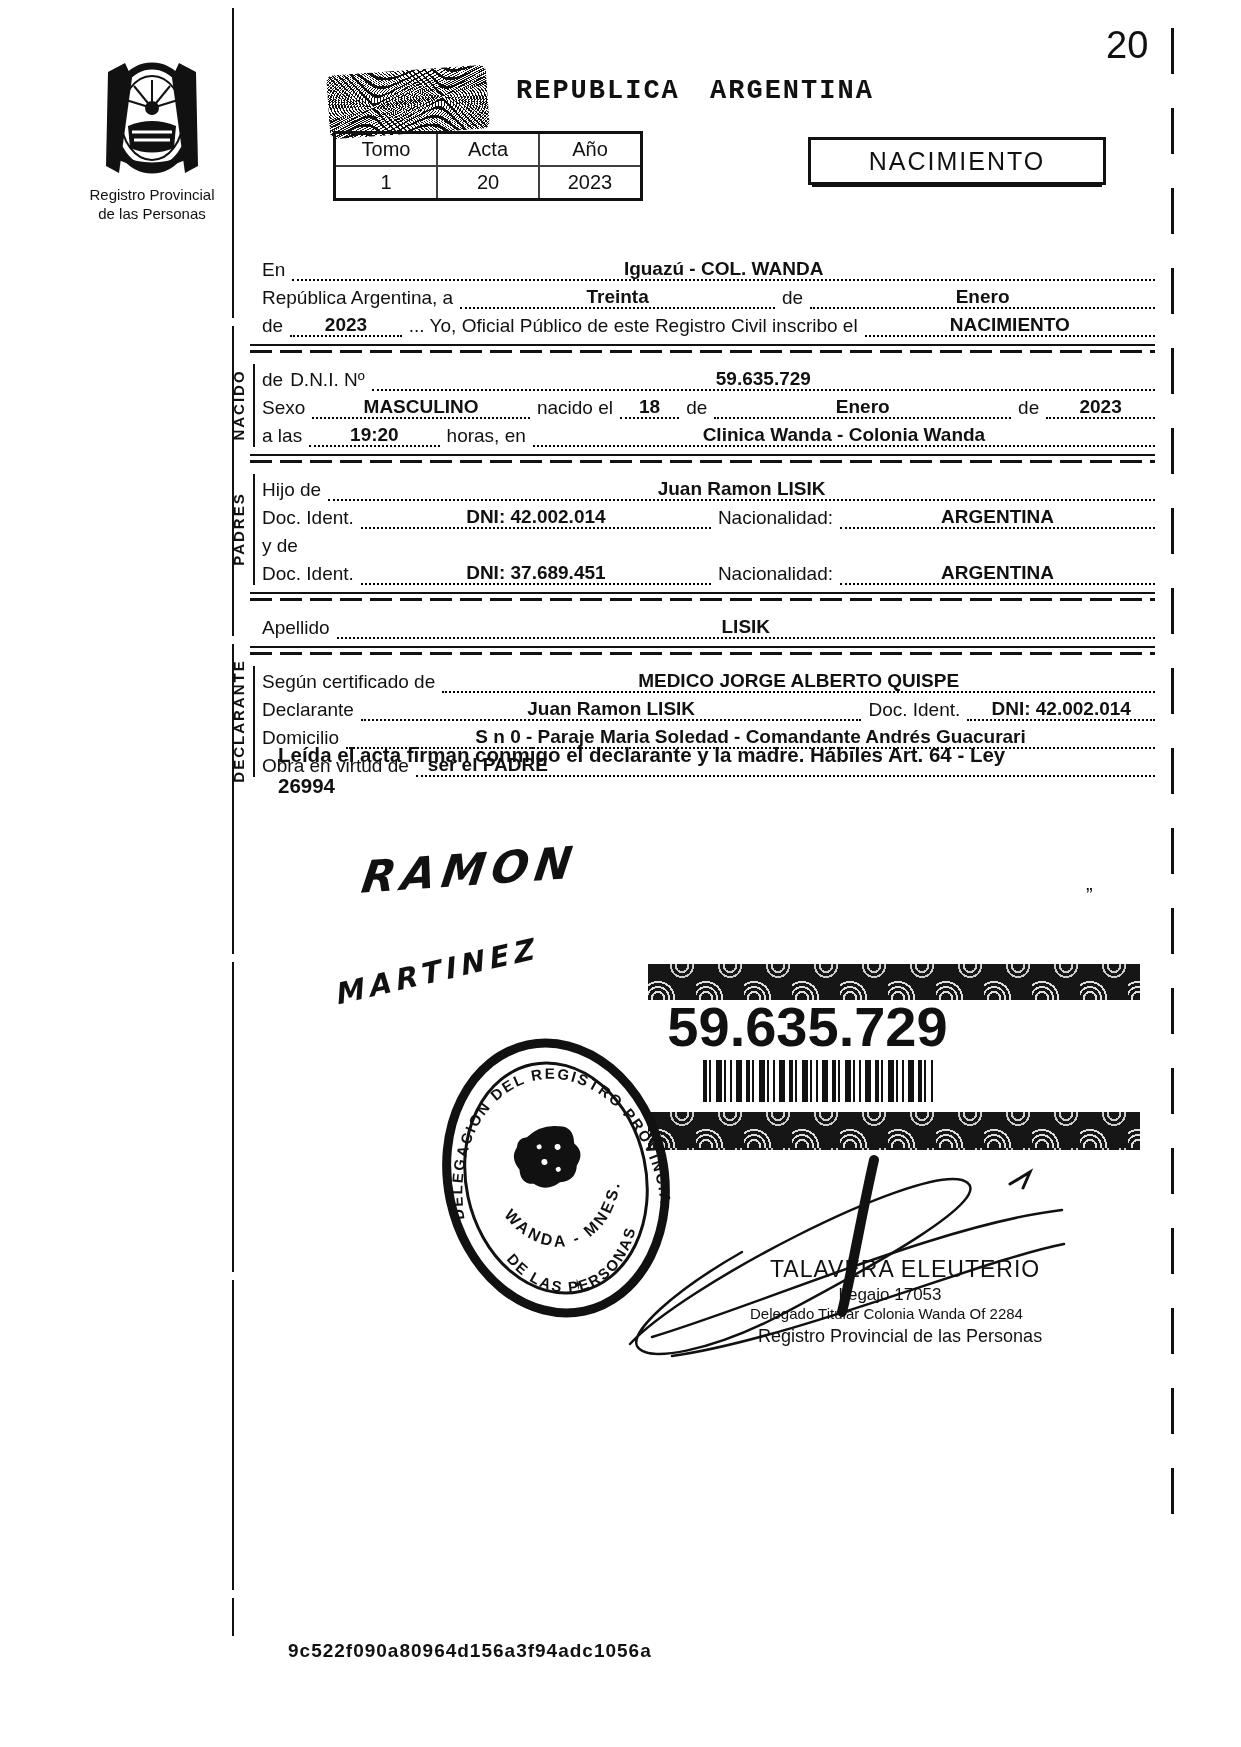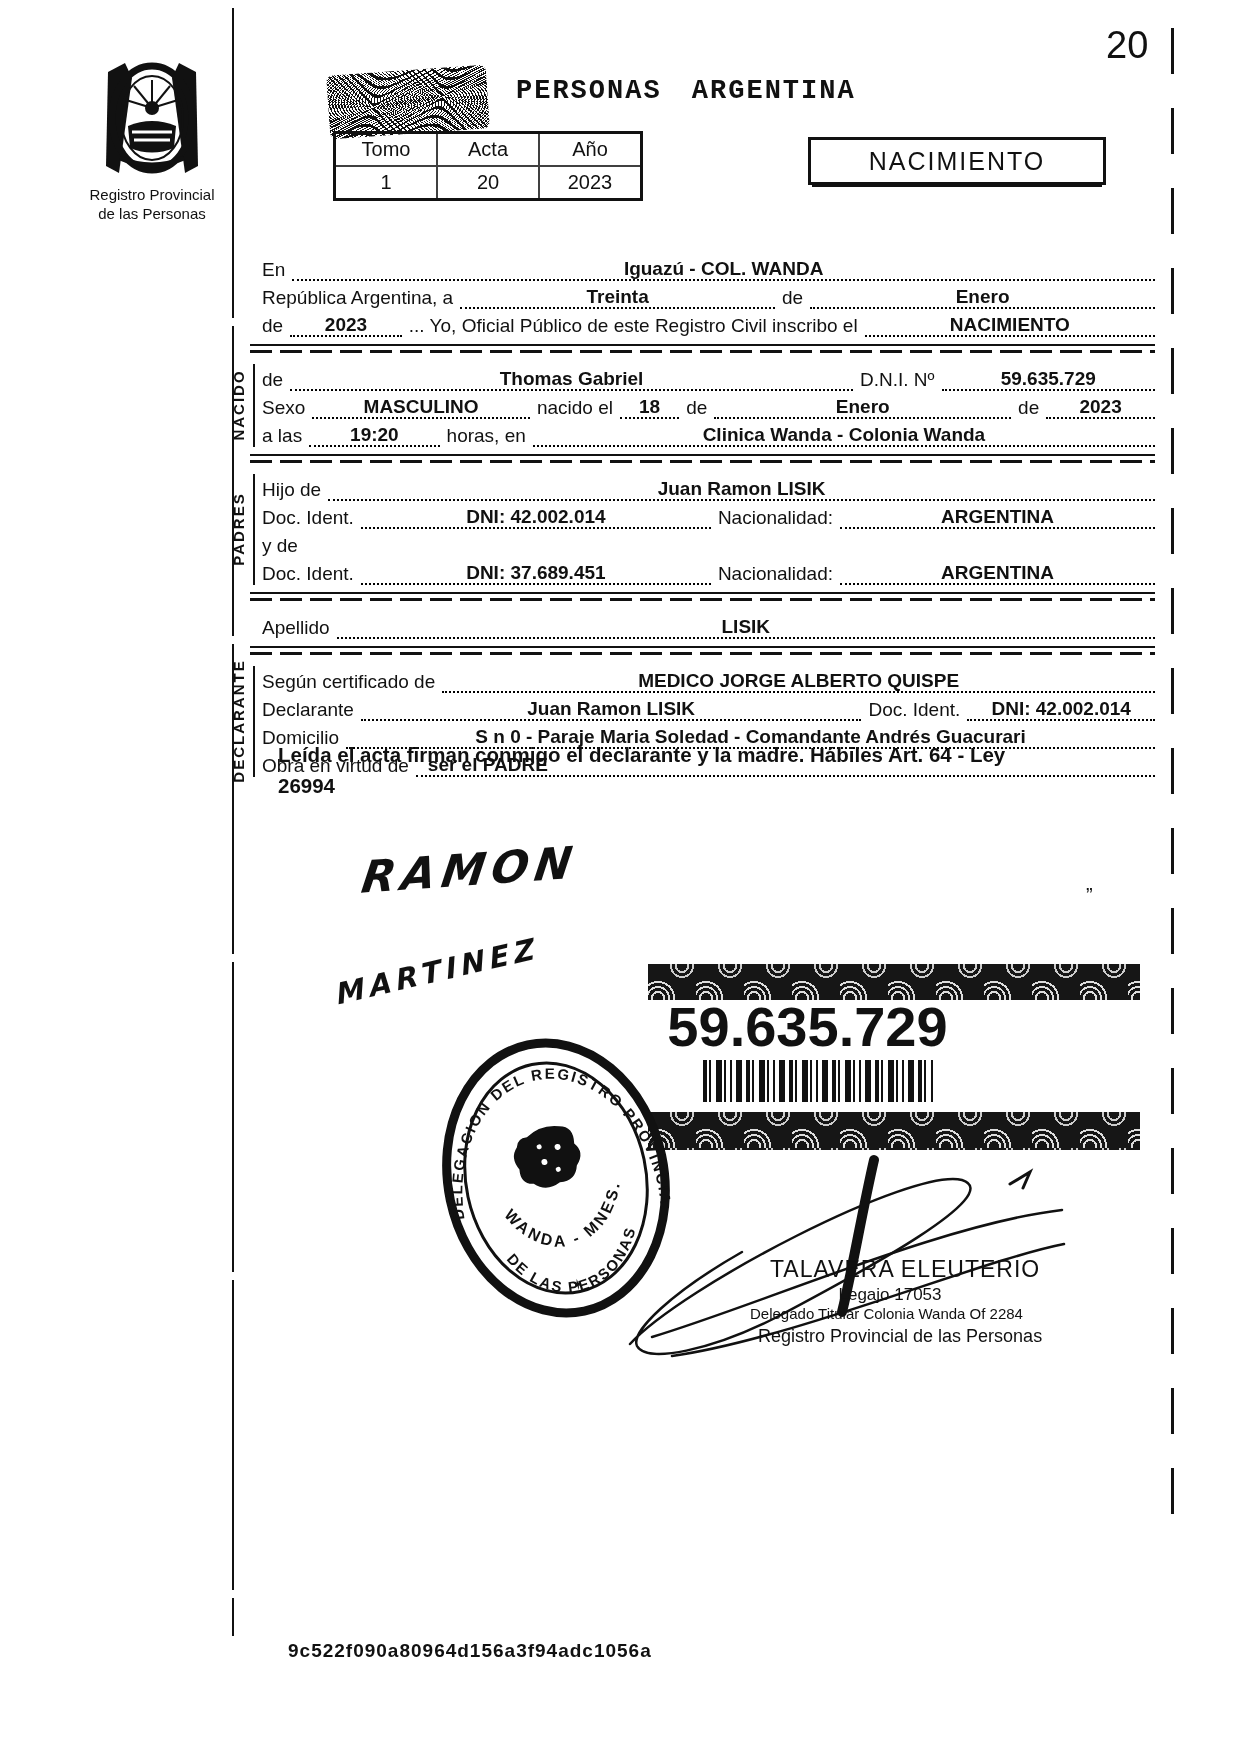--- a/index.html
+++ b/index.html
@@ -100,21 +100,21 @@
     <path d="M42 70 Q66 60 90 70 L88 92 Q66 101 44 92 z" fill="#111"></path>
     <path d="M46 76 h40 M48 84 h36" stroke="#fff" stroke-width="3"></path>
     <path d="M34 102 Q66 116 98 102" fill="none" stroke="#111" stroke-width="5"></path>
   </svg>
   <div class="seal-caption">
     <div>Registro Provincial</div>
     <div>de las Personas</div>
   </div>
 
   <div class="guilloche"></div>
-  <div class="title">PERSONAS ARGENTINA</div>
+  <div class="title">REPUBLICA ARGENTINA</div>
   <div class="pagenum">20</div>
 
   <table class="idx">
     <tbody>
       <tr>
           <td>Tomo</td>
           <td>Acta</td>
           <td>Año</td>
         </tr>
       <tr>
@@ -154,23 +154,20 @@
           <span class="fill" style="flex-grow: 26;">
             <span class="val">NACIMIENTO</span>
           </span>
         </div>
       </div>
       <div class="divider"></div>
       <div class="section labeled">
         <div class="side-label">NACIDO</div>
         <div class="frow">
           <span class="lbl">de</span>
-          <span class="fill" style="flex-grow: 58;">
-            <span class="val">Thomas Gabriel</span>
-          </span>
           <span class="lbl">D.N.I. Nº</span>
           <span class="fill" style="flex-grow: 22;">
             <span class="val">59.635.729</span>
           </span>
         </div>
         <div class="frow">
           <span class="lbl">Sexo</span>
           <span class="fill" style="flex-grow: 22;">
             <span class="val">MASCULINO</span>
           </span>

